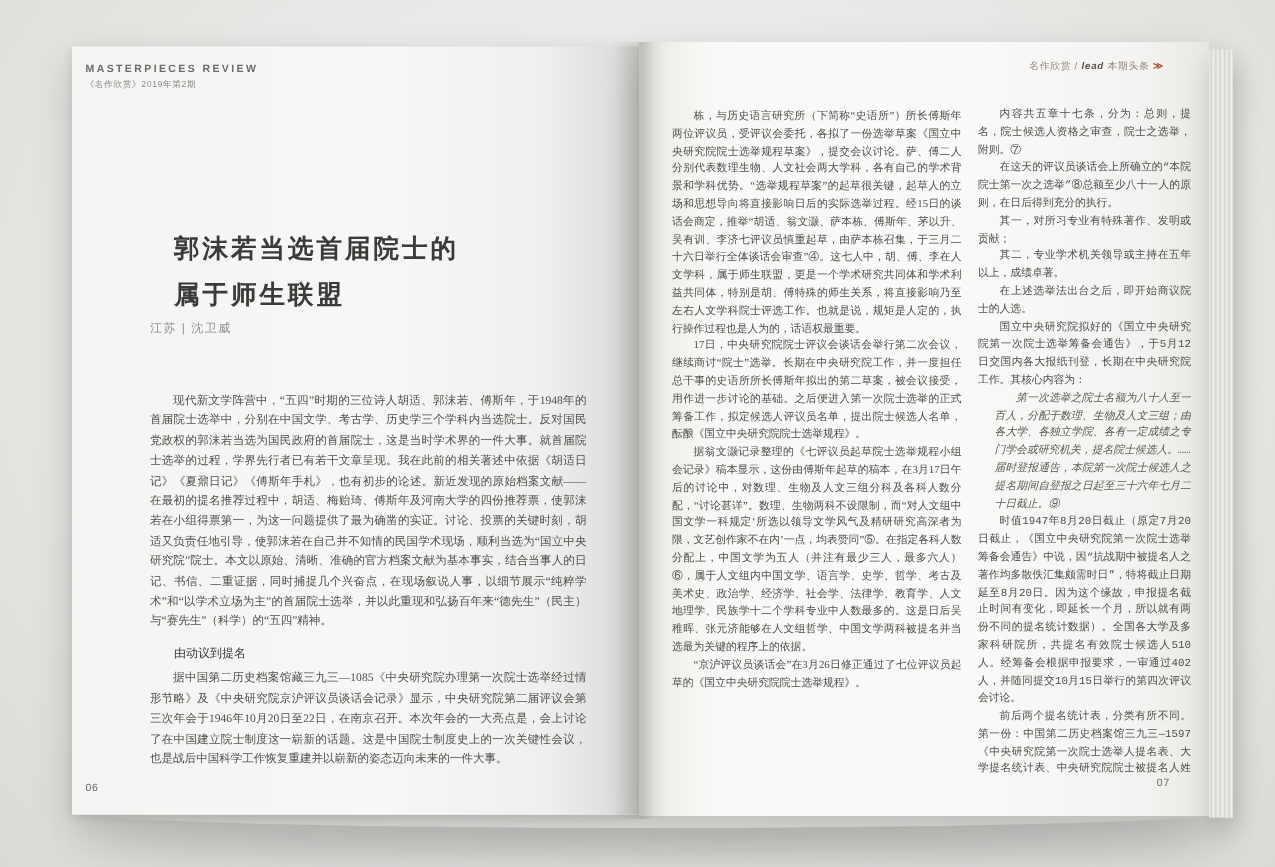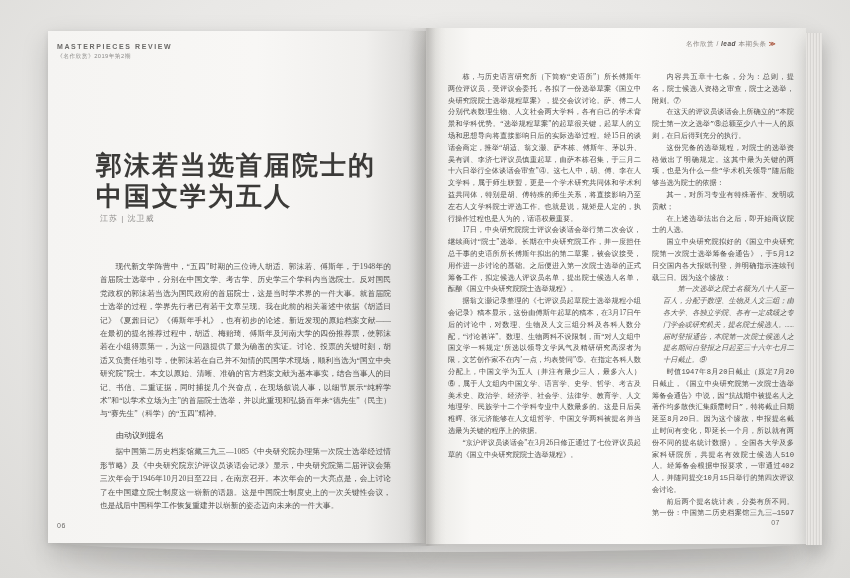--- a/index.html
+++ b/index.html
@@ -21,21 +21,21 @@
   .page-stack{position:absolute;left:758px;top:5px;width:16px;height:512px;
     background:repeating-linear-gradient(to right,#edebe8 0px,#d7d5d2 1.5px,#f2f0ed 3px);
     box-shadow:2px 8px 18px rgba(0,0,0,.22);}
   .spine-shadow{position:absolute;left:360px;top:0;width:38px;height:100%;pointer-events:none;
     background:linear-gradient(to right,rgba(80,75,70,0) 0%,rgba(80,75,70,.10) 42%,rgba(55,50,45,.16) 52%,rgba(80,75,70,.05) 72%,rgba(80,75,70,0) 100%);}
 
   
   .masthead{position:absolute;left:9px;top:12px;}
   .masthead-en{font-size:7px;font-weight:700;letter-spacing:1.6px;color:#6b6a68;}
   .masthead-cn{font-size:5.8px;letter-spacing:.4px;color:#8b8a88;margin-top:2px;}
-  .article-title{position:absolute;left:48px;top:119px;margin:0;font-size:26px;line-height:31px;
+  .article-title{position:absolute;left:68px;top:119px;margin:0;font-size:17px;line-height:31px;
     font-weight:700;letter-spacing:2px;color:#3b3a38;font-family:"Liberation Sans",sans-serif;}
   .byline{position:absolute;left:52px;top:182px;font-size:8px;letter-spacing:1px;color:#8f8e8c;}
   .left-body{position:absolute;left:52px;top:229px;width:291px;height:252px;overflow:hidden;
     font-family:"Liberation Serif",serif;font-size:7.7px;line-height:13.4px;
     text-align:justify;color:#504f4d;}
   .left-body p{margin:0;text-indent:2em;}
   .section-heading{font-weight:400;font-size:8px;color:#3a3938;margin:8px 0 3px 0;text-indent:2em;
     font-family:"Liberation Sans",sans-serif;}
   .pagenum{font-size:7px;color:#6b6a68;letter-spacing:.5px;}
   .pagenum-left{position:absolute;left:9px;top:491px;}
@@ -55,21 +55,21 @@
 </head>
 <body>
 
 <div class="spread">
 
   <div class="page page-left">
     <div class="masthead">
       <div class="masthead-en">MASTERPIECES REVIEW</div>
       <div class="masthead-cn">《名作欣赏》2019年第2期</div>
     </div>
-    <h1 class="article-title"><span>郭沫若当选首届院士的</span><br><span>中国文学为五人</span></h1>
+    <h1 class="article-title"><span>郭沫若当选首届院士的</span><br><span>属于师生联盟</span></h1>
     <div class="byline">江苏 | 沈卫威</div>
     <div class="left-body">
       <p>现代新文学阵营中，“五四”时期的三位诗人胡适、郭沫若、傅斯年，于1948年的首届院士选举中，分别在中国文学、考古学、历史学三个学科内当选院士。反对国民党政权的郭沫若当选为国民政府的首届院士，这是当时学术界的一件大事。就首届院士选举的过程，学界先行者已有若干文章呈现。我在此前的相关著述中依据《胡适日记》《夏鼐日记》《傅斯年手札》，也有初步的论述。新近发现的原始档案文献——在最初的提名推荐过程中，胡适、梅贻琦、傅斯年及河南大学的四份推荐票，使郭沫若在小组得票第一，为这一问题提供了最为确凿的实证。讨论、投票的关键时刻，胡适又负责任地引导，使郭沫若在自己并不知情的民国学术现场，顺利当选为“国立中央研究院”院士。本文以原始、清晰、准确的官方档案文献为基本事实，结合当事人的日记、书信、二重证据，同时捕捉几个兴奋点，在现场叙说人事，以细节展示“纯粹学术”和“以学术立场为主”的首届院士选举，并以此重现和弘扬百年来“德先生”（民主）与“赛先生”（科学）的“五四”精神。</p>
       <div class="section-heading">由动议到提名</div>
       <p>据中国第二历史档案馆藏三九三—1085《中央研究院办理第一次院士选举经过情形节略》及《中央研究院京沪评议员谈话会记录》显示，中央研究院第二届评议会第三次年会于1946年10月20日至22日，在南京召开。本次年会的一大亮点是，会上讨论了在中国建立院士制度这一崭新的话题。这是中国院士制度史上的一次关键性会议，也是战后中国科学工作恢复重建并以崭新的姿态迈向未来的一件大事。</p>
 
     </div>
     <div class="pagenum pagenum-left">06</div>
   </div>
 
@@ -83,24 +83,24 @@
     <div class="right-cols">
       <div class="col col-a">
         <p>栋，与历史语言研究所（下简称“史语所”）所长傅斯年两位评议员，受评议会委托，各拟了一份选举草案《国立中央研究院院士选举规程草案》，提交会议讨论。萨、傅二人分别代表数理生物、人文社会两大学科，各有自己的学术背景和学科优势。“选举规程草案”的起草很关键，起草人的立场和思想导向将直接影响日后的实际选举过程。经15日的谈话会商定，推举“胡适、翁文灏、萨本栋、傅斯年、茅以升、吴有训、李济七评议员慎重起草，由萨本栋召集，于三月二十六日举行全体谈话会审查”④。这七人中，胡、傅、李在人文学科，属于师生联盟，更是一个学术研究共同体和学术利益共同体，特别是胡、傅特殊的师生关系，将直接影响乃至左右人文学科院士评选工作。也就是说，规矩是人定的，执行操作过程也是人为的，话语权最重要。</p>
         <p>17日，中央研究院院士评议会谈话会举行第二次会议，继续商讨“院士”选举。长期在中央研究院工作，并一度担任总干事的史语所所长傅斯年拟出的第二草案，被会议接受，用作进一步讨论的基础。之后便进入第一次院士选举的正式筹备工作，拟定候选人评议员名单，提出院士候选人名单，酝酿《国立中央研究院院士选举规程》。</p>
         <p>据翁文灏记录整理的《七评议员起草院士选举规程小组会记录》稿本显示，这份由傅斯年起草的稿本，在3月17日午后的讨论中，对数理、生物及人文三组分科及各科人数分配，“讨论甚详”。数理、生物两科不设限制，而“对人文组中国文学一科规定‘所选以领导文学风气及精研研究高深者为限，文艺创作家不在内’一点，均表赞同”⑤。在指定各科人数分配上，中国文学为五人（并注有最少三人，最多六人）⑥，属于人文组内中国文学、语言学、史学、哲学、考古及美术史、政治学、经济学、社会学、法律学、教育学、人文地理学、民族学十二个学科专业中人数最多的。这是日后吴稚晖、张元济能够在人文组哲学、中国文学两科被提名并当选最为关键的程序上的依据。</p>
         <p>“京沪评议员谈话会”在3月26日修正通过了七位评议员起草的《国立中央研究院院士选举规程》。</p>
       </div>
       <div class="col col-b">
         <p>内容共五章十七条，分为：总则，提名，院士候选人资格之审查，院士之选举，附则。⑦</p>
         <p>在这天的评议员谈话会上所确立的“本院院士第一次之选举”⑧总额至少八十一人的原则，在日后得到充分的执行。</p>
-        <p>这份完备的选举规程，对院士的选举资格做出了明确规定。这其中最为关键的两项，也是为什么一些“学术机关领导”随后能够当选为院士的依据：</p>
         <p>其一，对所习专业有特殊著作、发明或贡献；</p>
+        <p>其二，专业学术机关领导或主持在五年以上，成绩卓著。</p>
         <p>在上述选举法出台之后，即开始商议院士的人选。</p>
-        <p>国立中央研究院拟好的《国立中央研究院第一次院士选举筹备会通告》，于5月12日交国内各大报纸刊登，并明确指示连续刊载三日。因为这个缘故：</p>
+        <p>国立中央研究院拟好的《国立中央研究院第一次院士选举筹备会通告》，于5月12日交国内各大报纸刊登，长期在中央研究院工作。其核心内容为：</p>
         <p class="quote">第一次选举之院士名额为八十人至一百人，分配于数理、生物及人文三组；由各大学、各独立学院、各有一定成绩之专门学会或研究机关，提名院士候选人。……届时登报通告，本院第一次院士候选人之提名期间自登报之日起至三十六年七月二十日截止。⑨</p>
         <p>时值1947年8月20日截止（原定7月20日截止，《国立中央研究院第一次院士选举筹备会通告》中说，因“抗战期中被提名人之著作均多散佚汇集颇需时日”，特将截止日期延至8月20日。因为这个缘故，申报提名截止时间有变化，即延长一个月，所以就有两份不同的提名统计数据）。全国各大学及多家科研院所，共提名有效院士候选人510人。经筹备会根据申报要求，一审通过402人，并随同提交10月15日举行的第四次评议会讨论。</p>
         <p>前后两个提名统计表，分类有所不同。第一份：中国第二历史档案馆三九三—1597《中央研究院第一次院士选举人提名表、大学提名统计表、中央研究院院士被提名人姓名编号对照表》，分为大学、独立学院、专门学会研究机构分类编号共408号，中央研究院排在最后，编为408号。</p>
       </div>
     </div>
     <div class="pagenum pagenum-right">07</div>
   </div>
 
   <div class="page-stack"></div>
   <div class="spine-shadow"></div>

